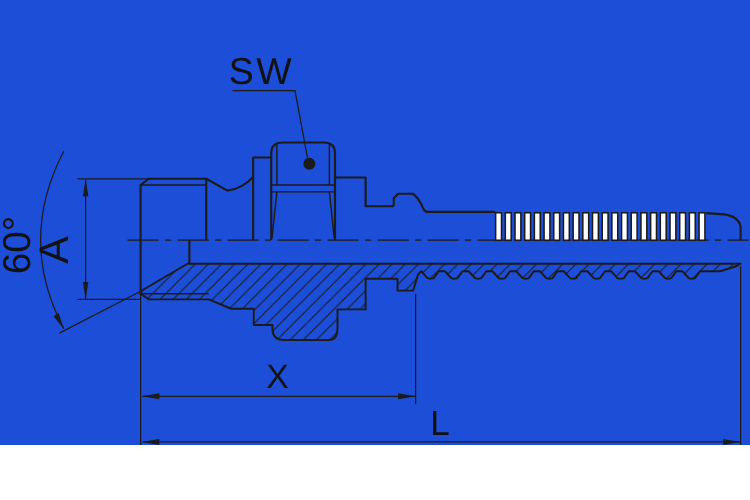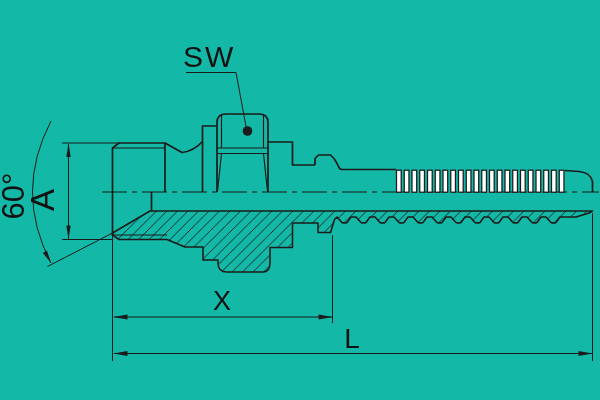--- a/index.html
+++ b/index.html
@@ -3,22 +3,22 @@
 <meta charset="utf-8">
 <style>
   html, body {
     margin: 0;
     padding: 0;
     background: #ffffff;
   }
   .stage {
     position: relative;
     width: 600px;
-    height: 400px;
-    background: #14b8a6;
+    height: 356px;
+    background: #1d4ed8;
     overflow: hidden;
     font-family: "Liberation Sans", sans-serif;
   }
   svg { display: block; }
   .outline   { fill: none; stroke: #1b1b1b; stroke-width: 1.7; stroke-linejoin: round; }
   .medline   { fill: none; stroke: #1b1b1b; stroke-width: 1.15; stroke-linejoin: round; }
   .thinline  { fill: none; stroke: #1b1b1b; stroke-width: 1; }
   .hatched   { stroke: #1b1b1b; stroke-width: 1.55; stroke-linejoin: round; }
   .rib       { fill: #ffffff; stroke: #1b1b1b; stroke-width: 1.25; }
   .arrow     { fill: #1b1b1b; stroke: none; }

